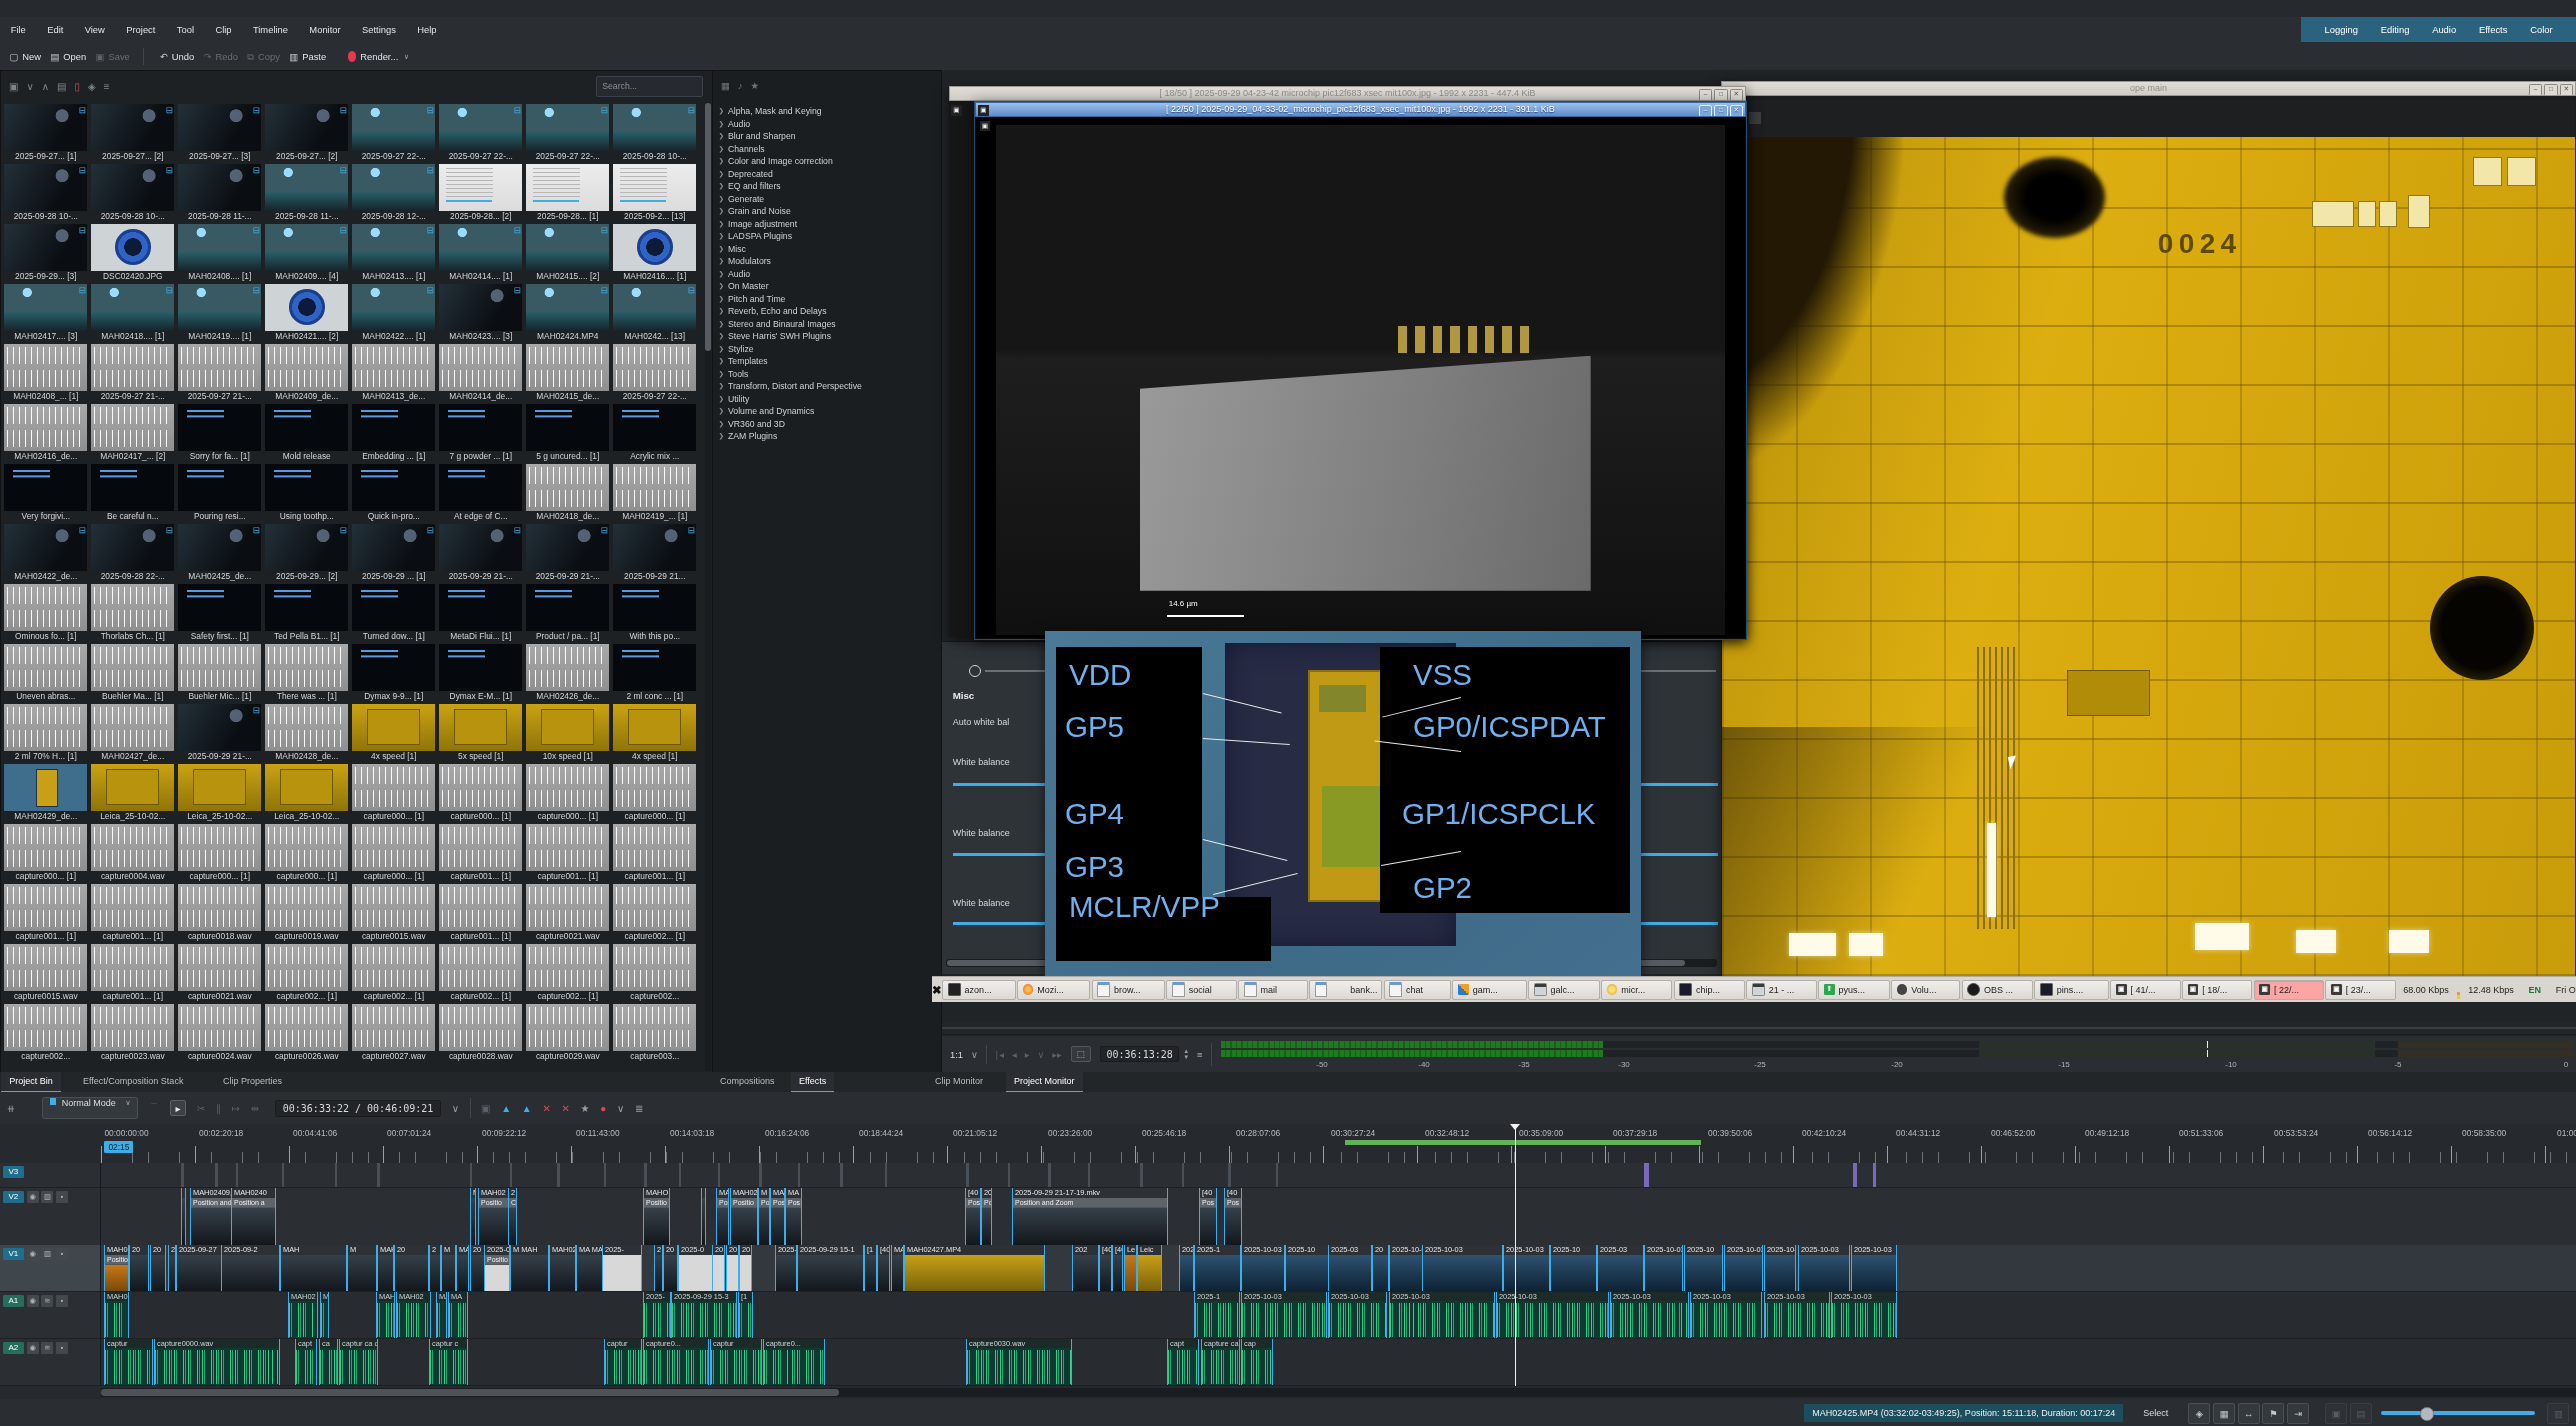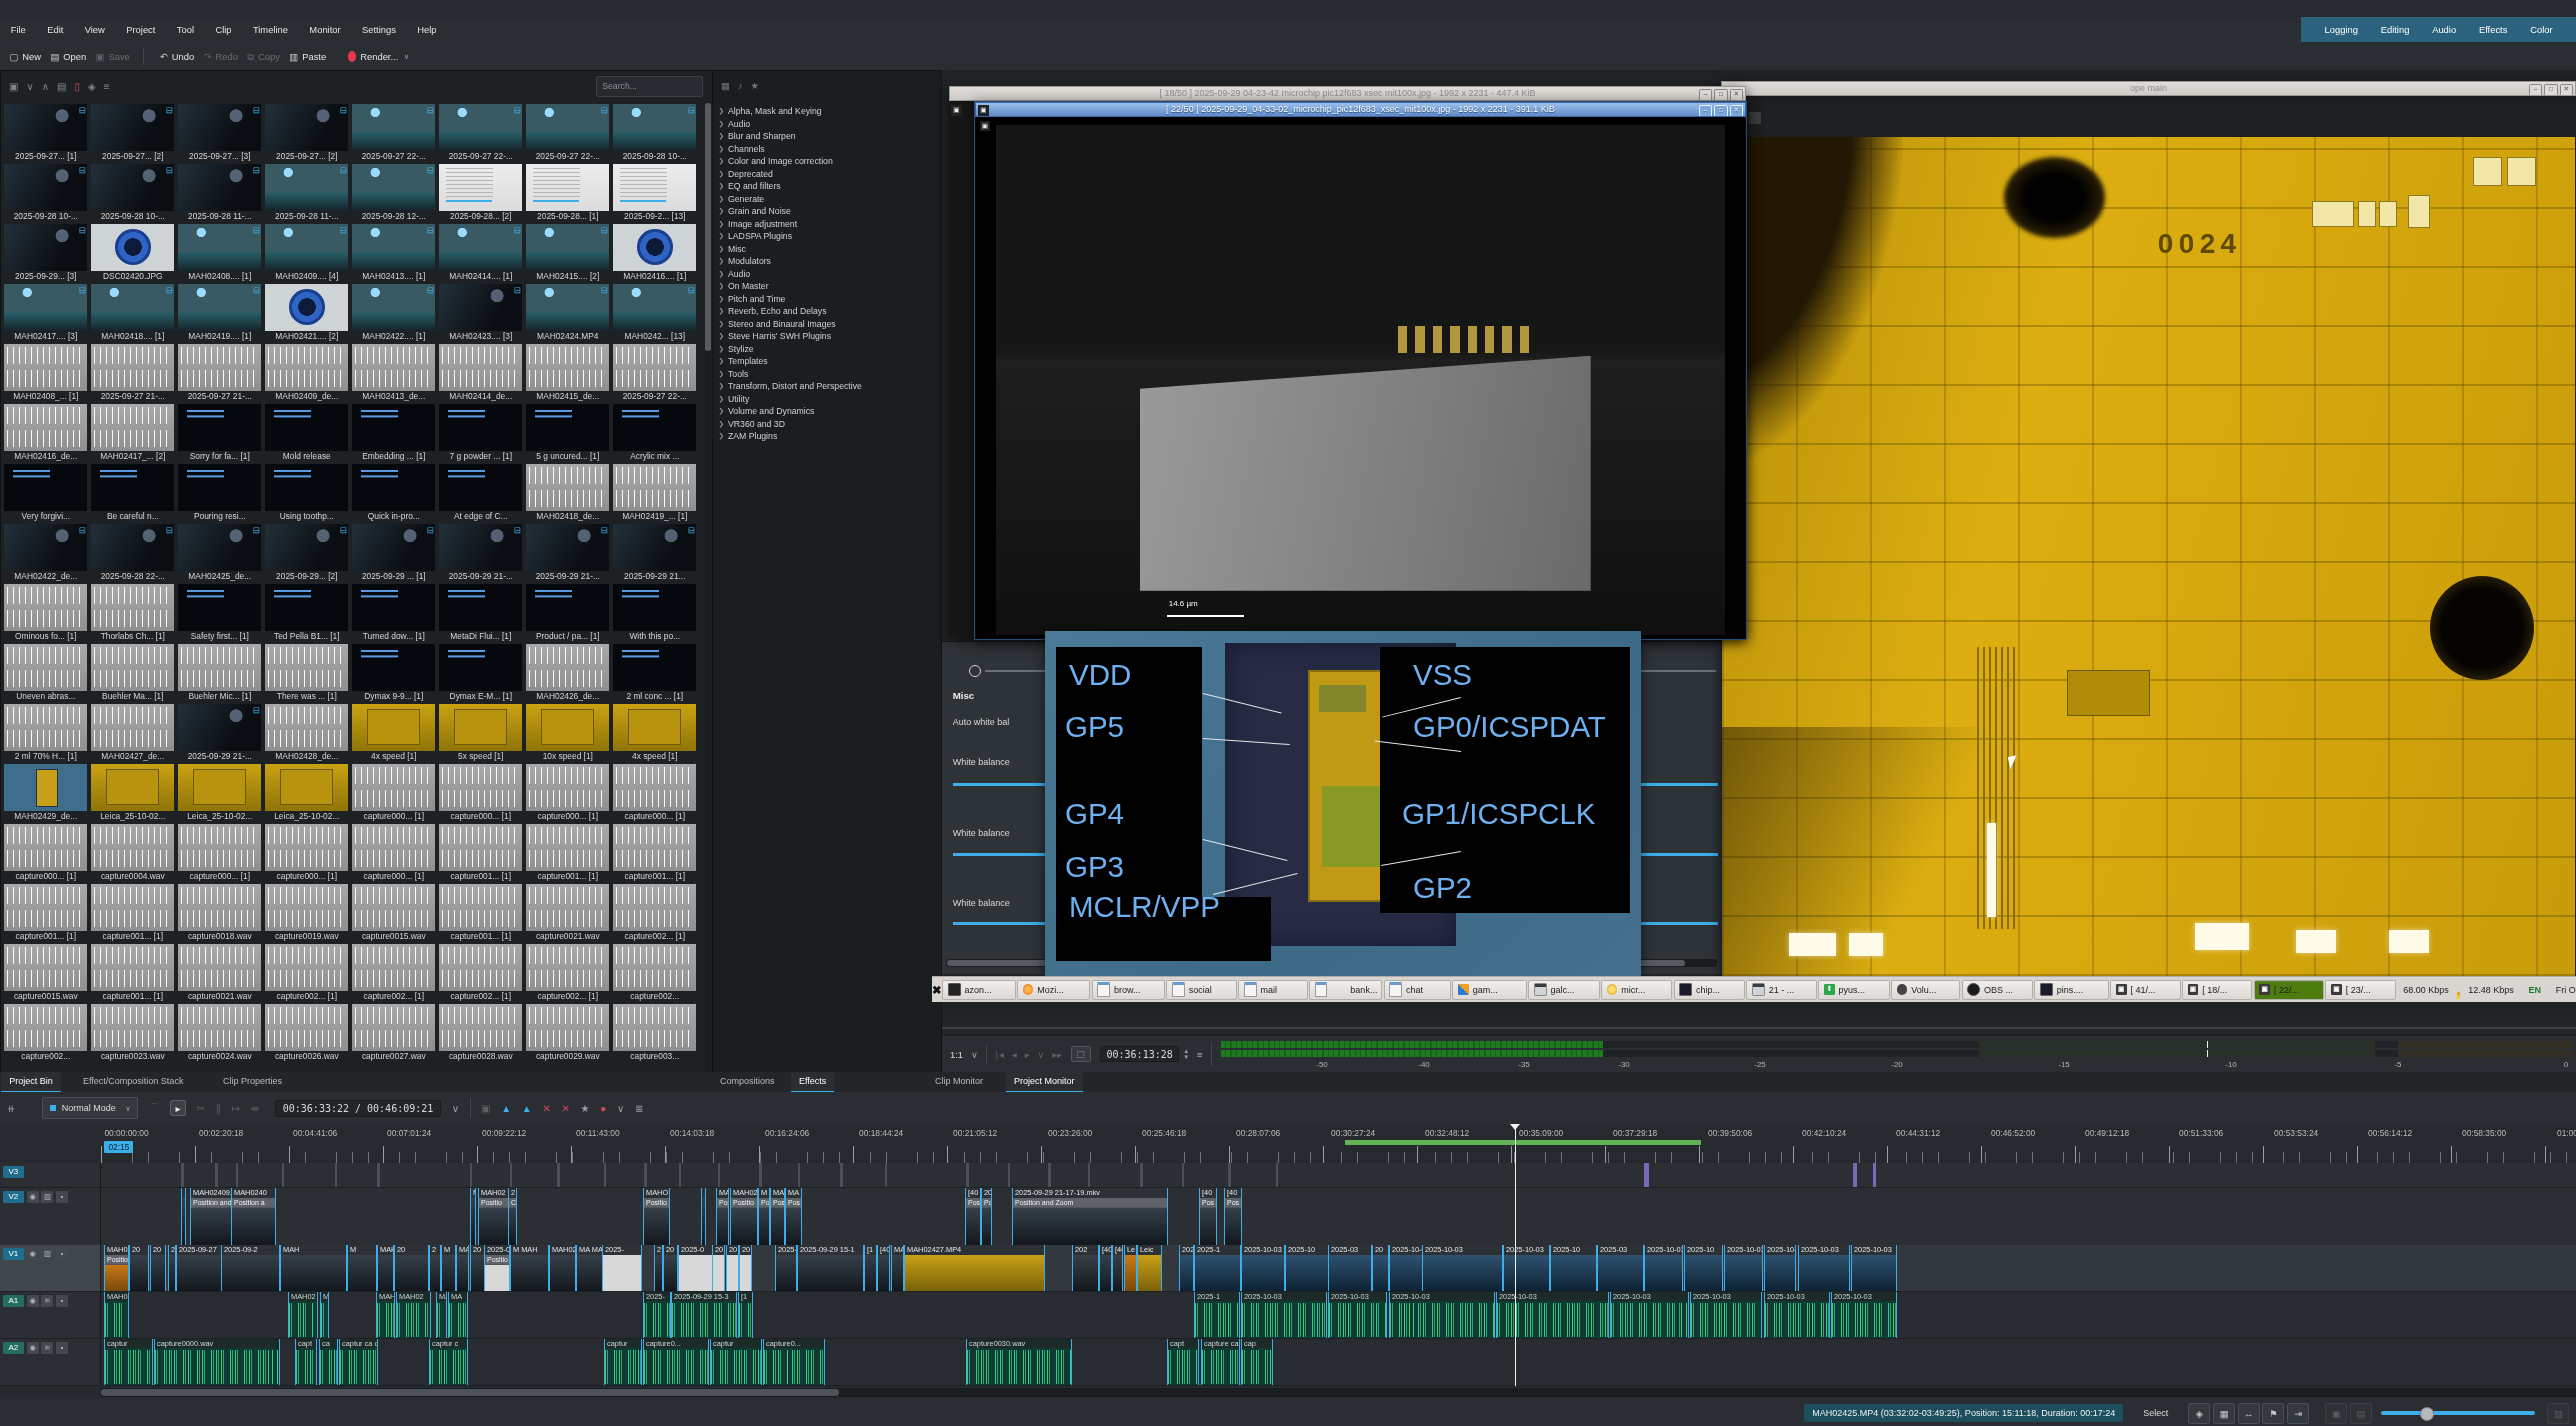--- a/index.html
+++ b/index.html
@@ -140,21 +140,21 @@
   #wd .blk{position:absolute;background:#000;}
   .pinlab{position:absolute;color:#6fb0f0;font-size:29.5px;white-space:nowrap;}
   .lead{position:absolute;height:1.3px;background:#e8e8e8;transform-origin:0 0;}
 
   
   #taskbar{left:932px;top:976px;width:1644px;height:25px;background:#d9d6d2;border-top:0.7px solid #aeaba7;
     display:flex;align-items:center;color:#1c1c1c;font-size:9px;}
   #taskbar .xlogo{width:17.4px;text-align:center;font-weight:bold;font-size:11.4px;color:#111;}
   .tkb{height:18px;margin:0 0.7px;border:0.7px solid #b2afab;background:linear-gradient(#f0edea,#dcd9d5);
     border-radius:2px;display:flex;align-items:center;padding:0 4.7px;white-space:nowrap;overflow:hidden;}
-  .tkb.active{background:#4d7c0f;box-shadow:inset 0 0.7px 1.3px #8886;}
+  .tkb.active{background:#fca5a5;box-shadow:inset 0 0.7px 1.3px #8886;}
   .tki{width:10.7px;height:10.7px;margin-right:4px;flex:none;border-radius:1.3px;}
   .i-mon{background:#222;border:1.3px solid #555;}
   .i-ff{background:radial-gradient(circle,#ffb84a 30%,#e85a1a);border-radius:50%;}
   .i-win{background:#f5f5f5;border-top:3.4px solid #6a9ad0;border-left:0.7px solid #999;border-right:0.7px solid #999;border-bottom:0.7px solid #999;}
   .i-game{background:linear-gradient(45deg,#2a7ad0 50%,#f0a020 50%);}
   .i-calc{background:#cfd4d8;border:0.7px solid #888;background-image:linear-gradient(#3a3a3a 0 3.4px,rgba(0,0,0,0) 3.4px);}
   .i-spark{background:radial-gradient(circle,#ffe070 30%,#d09a20);border-radius:50%;}
   .i-img{background:#1a1a2a;border:0.7px solid #666;}
   .i-gw{background:#3a3a3a;color:#fff;font-size:6.7px;line-height:10.7px;text-align:center;font-weight:bold;}
   .i-green{background:#2aa84a;color:#fff;text-align:center;line-height:10.7px;font-size:7.4px;}
@@ -187,21 +187,21 @@
   .mtick{position:absolute;top:21px;font-size:8px;color:#b0b4b8;transform:translateX(-50%);}
 
   
   #tabsrow{left:0;top:1072px;width:2576px;height:20px;background:#232629;border-bottom:1.3px solid #3daee9;}
   .dtab{position:absolute;top:0;height:19px;line-height:19px;font-size:9px;color:#b9bdc1;padding:0 8px;}
   .dtab.active{color:#fff;border-bottom:2px solid #3daee9;background:#2a2e32;}
 
   
   #tltb{left:0;top:1092px;width:2576px;height:32px;background:#2a2e32;display:flex;align-items:center;border-bottom:0.7px solid #17191b;}
   #tlmode{margin-left:27px;height:19.5px;border:0.7px solid #4a4f54;border-radius:2px;background:#34393e;
-    display:flex;align-items:center;padding:0 6.7px;font-size:9px;color:#dcdfe1;}
+    display:flex;align-items:flex-start;padding:0 6.7px;font-size:9px;color:#dcdfe1;}
   #tlmode .sw{width:6.7px;height:6.7px;background:#3daee9;margin-right:5.4px;}
   #tltb .ti{color:#9aa0a5;font-size:10px;margin-left:10.7px;}
   #tltb .ti.dim{color:#5c6165;}
   #tltb .ti.act{border:0.7px solid #5c6166;background:#3c4146;border-radius:2px;padding:1.3px 4.7px;color:#e8ebee;}
   #tltc{background:#222528;border:0.7px solid #191b1d;border-radius:2px;padding:2px 6.7px;font-size:10px;color:#d8dbde;margin-left:16px;}
   .blu{color:#3daee9!important;} .red{color:#d4495a!important;}
 
   
   #timeline{left:0;top:1124px;width:2576px;height:275px;background:#26292d;overflow:hidden;}
   #ruler{position:absolute;left:101px;top:0;width:2475px;height:39px;background:#26292d;border-bottom:0.7px solid #1a1d20;}

